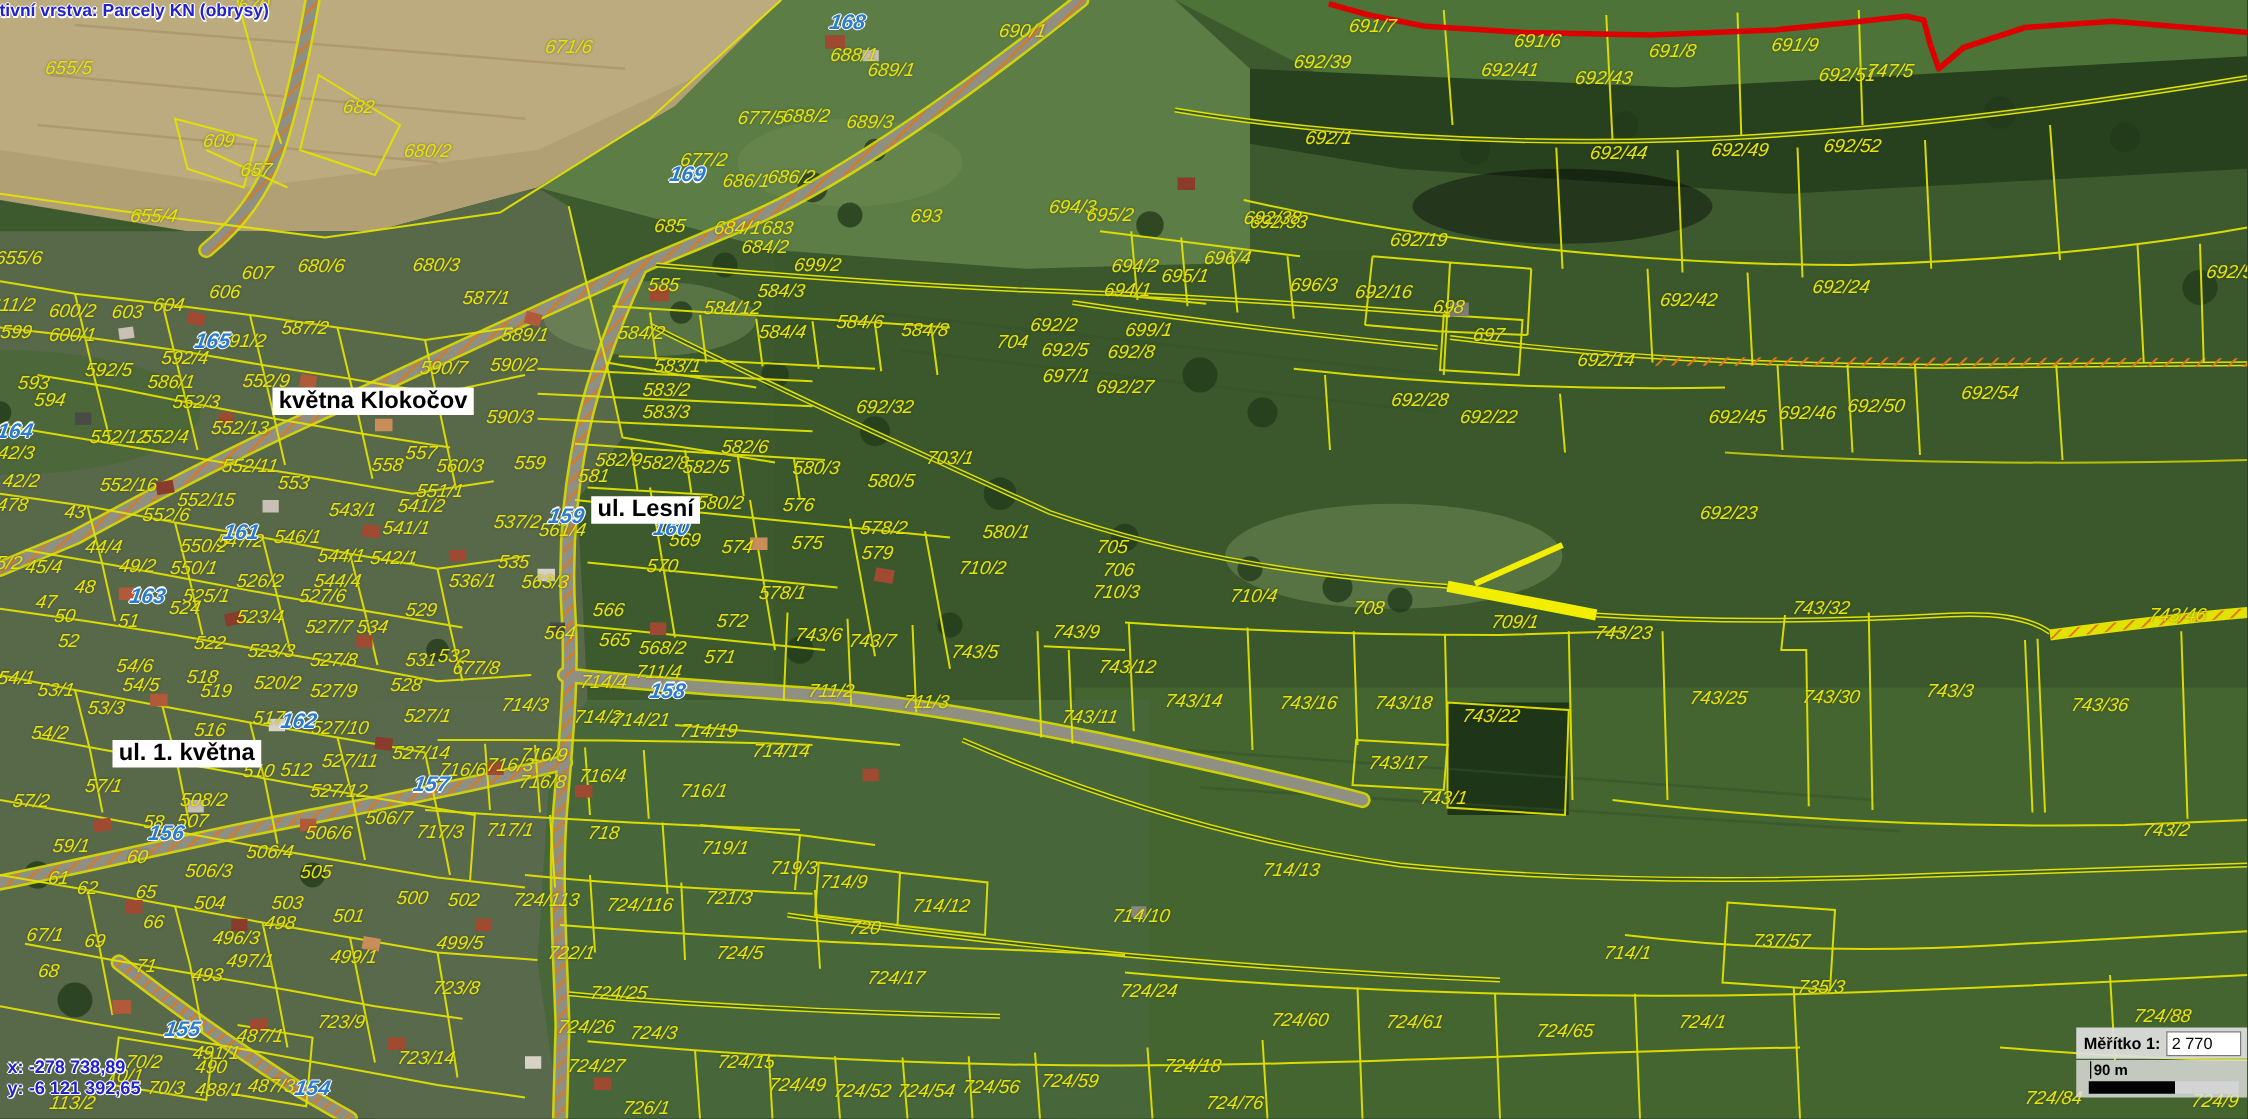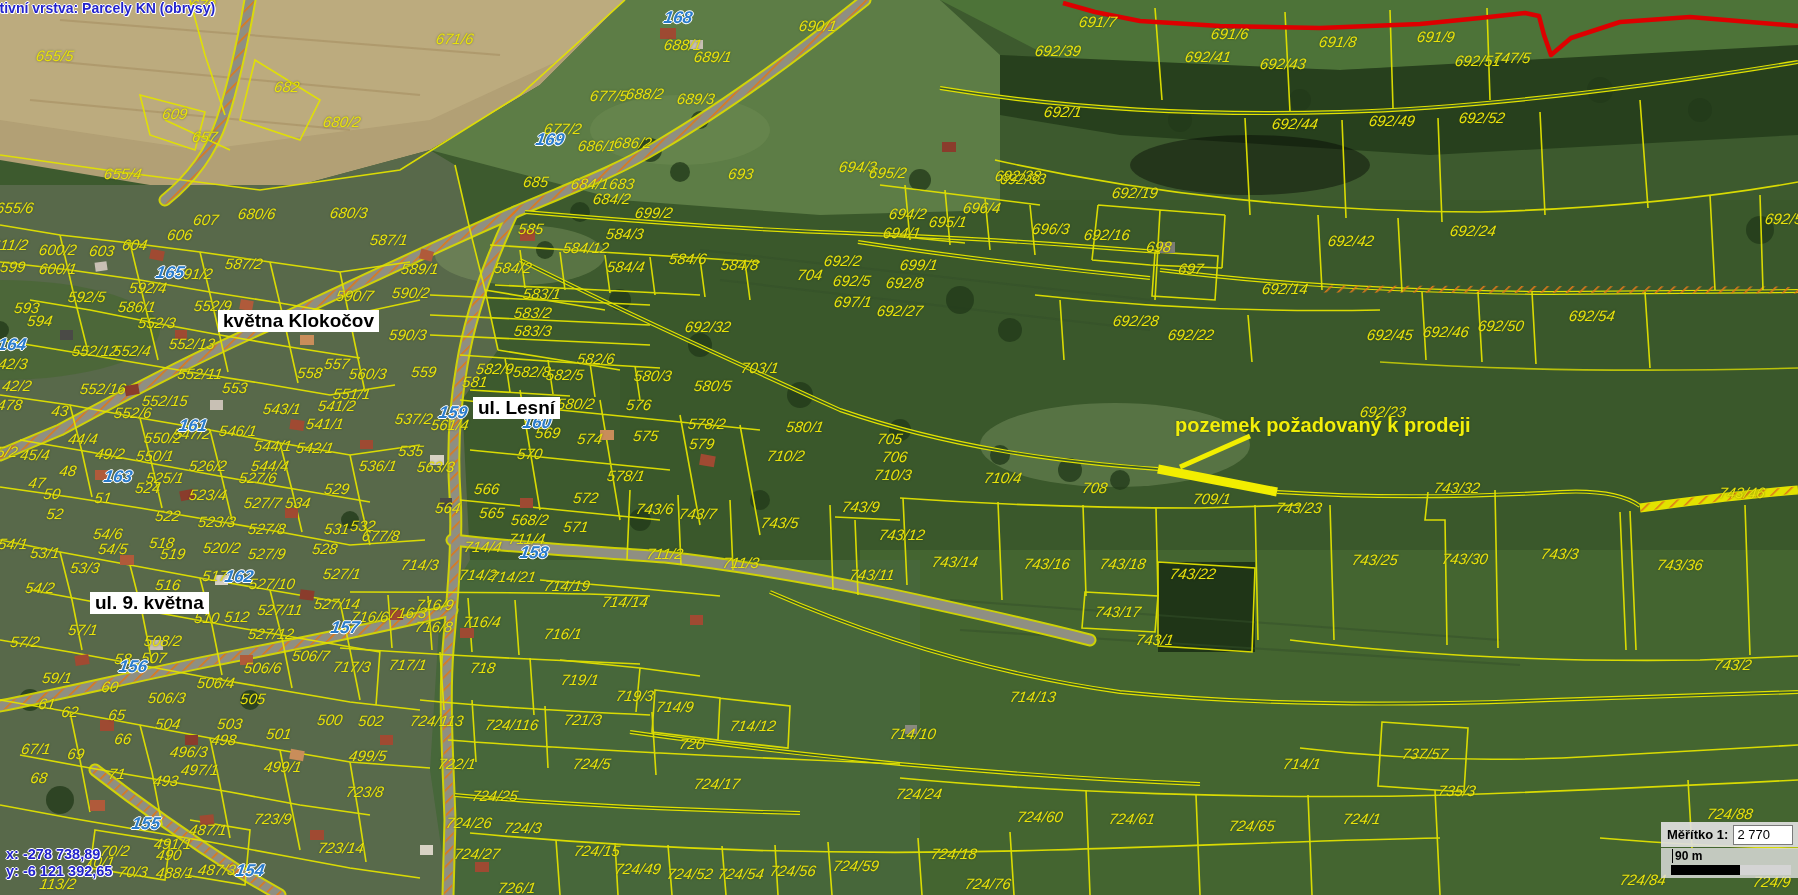--- a/index.html
+++ b/index.html
@@ -625,24 +625,23 @@
       <span class="bl" style="left: 537px; top: 423px;">160</span>
       <span class="bl" style="left: 193px; top: 426px;">161</span>
       <span class="bl" style="left: 239px; top: 577px;">162</span>
       <span class="bl" style="left: 118px; top: 477px;">163</span>
       <span class="bl" style="left: 12px; top: 345px;">164</span>
       <span class="bl" style="left: 170px; top: 273px;">165</span>
       <span class="bl" style="left: 678px; top: 18px;">168</span>
       <span class="bl" style="left: 550px; top: 140px;">169</span>
       <div class="street" style="left: 218px; top: 310px;">května Klokočov</div>
       <div class="street" style="left: 473px; top: 397px;">ul. Lesní</div>
-      <div class="street" style="left: 90px; top: 592px;">ul. 9. května</div>
+      <div class="street" style="left: 90px; top: 592px;">ul. 1. května</div>
     </div>
 
-  <div class="callout" style="left: 1175px; top: 414px;">pozemek požadovaný k prodeji</div>
 
   <div class="layerinfo">aktivní vrstva: Parcely KN (obrysy)</div>
 
   <div class="coords">
     <div>x: -278 738,89</div>
     <div>y: -6 121 392,65</div>
   </div>
 
   <div class="scalebox">
     <span>Měřítko 1:</span>

